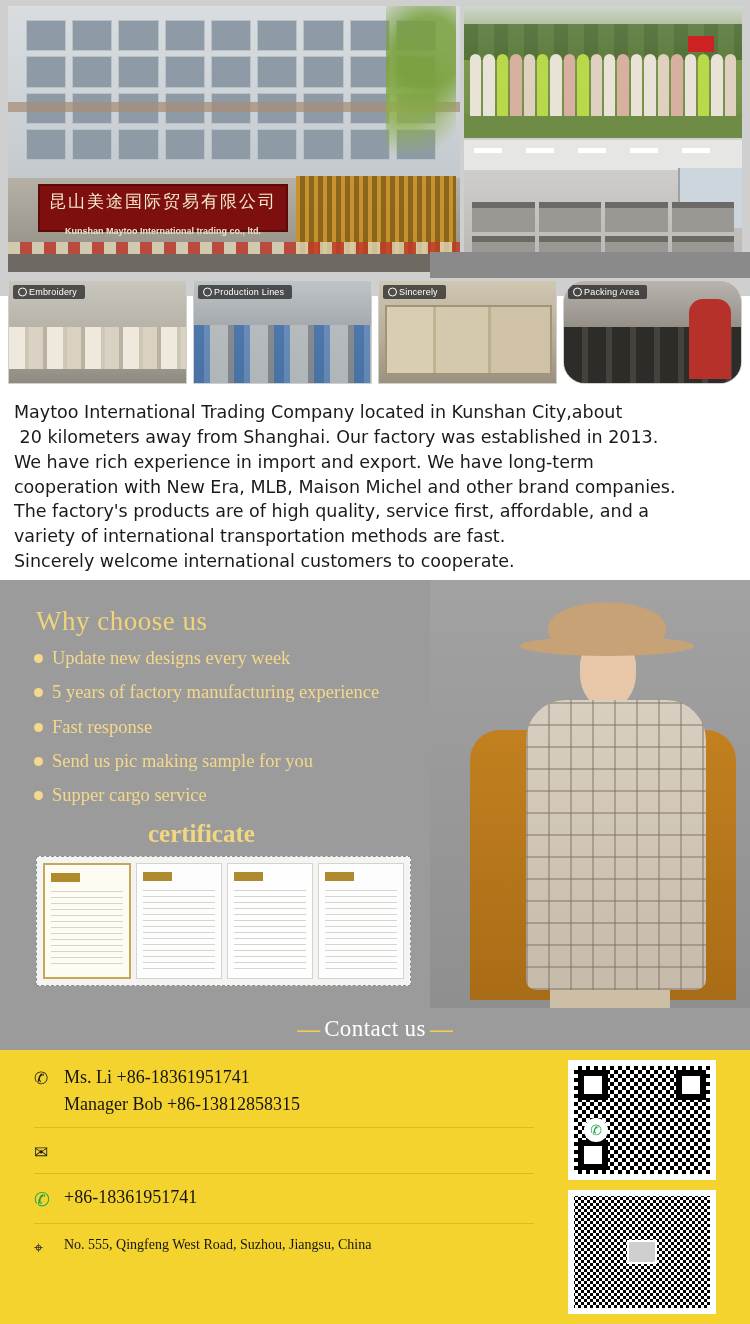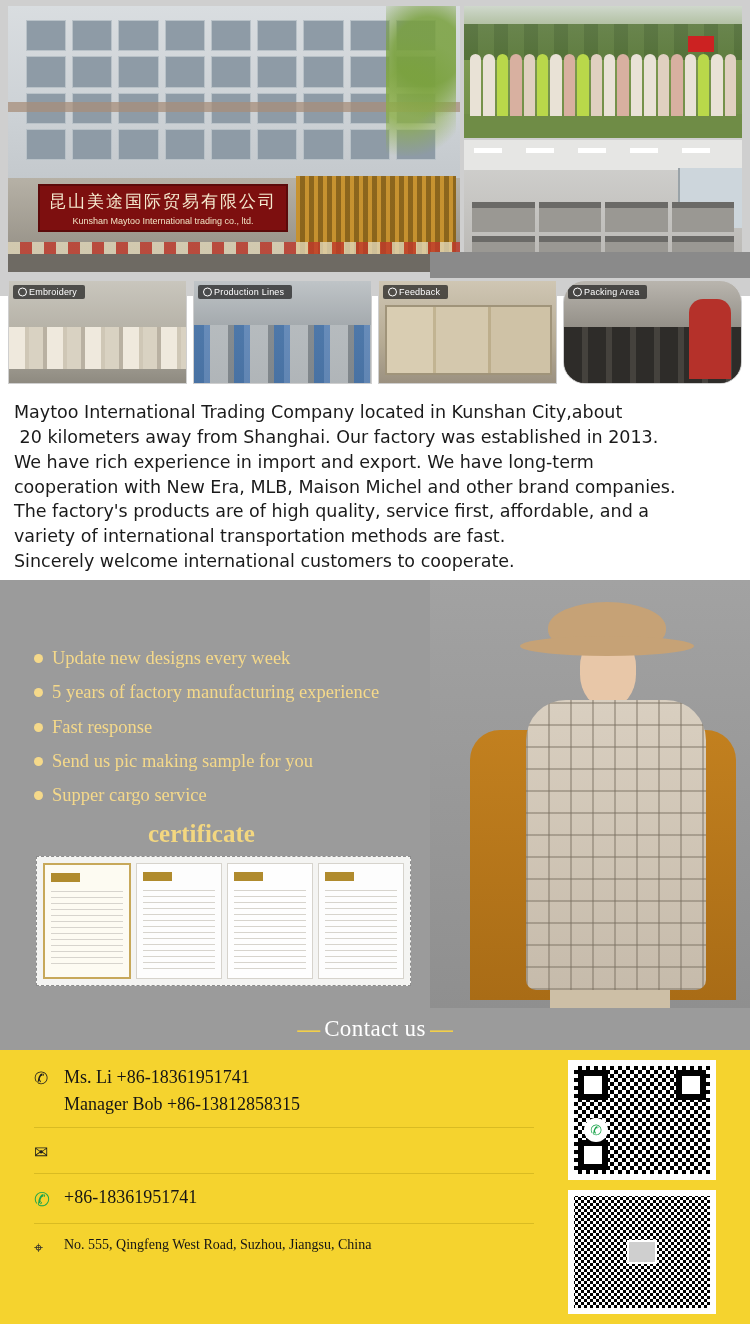--- a/index.html
+++ b/index.html
@@ -54,21 +54,21 @@
   }
   .fac-sign {
     position: absolute; left: 30px; top: 178px; width: 250px; height: 48px;
     background: #7d0f0f;
     border: 2px solid #5c0a0a;
     color: #f3e4c8;
     text-align: center;
     padding-top: 4px;
   }
   .fac-sign .cn { font-size: 17px; letter-spacing: 2px; color: #f5e9cf; font-family: "DejaVu Sans", sans-serif; }
-  .fac-sign .en { font-size: 9px; margin-top: 3px; color: #f0e2c4; }
+  .fac-sign .en { font-size: 9px; margin-top: 13px; color: #f0e2c4; font-weight: bold; }
   .fac-gate {
     position: absolute; left: 288px; top: 170px; width: 160px; height: 96px;
     background: repeating-linear-gradient(90deg,#c8912a 0px,#c8912a 4px,#8a6216 4px,#8a6216 9px);
     opacity: .95;
   }
   .fac-road {
     position: absolute; left: 0; top: 248px; width: 452px; height: 18px;
     background: #6e6a63;
   }
   .fac-curb {
@@ -466,39 +466,40 @@
 </div>
 
 <div class="thumb-row">
   <div class="thumb t1">
     <span class="thumb-label">Embroidery</span>
   </div>
   <div class="thumb t2">
     <span class="thumb-label">Production Lines</span>
   </div>
   <div class="thumb t3">
-    <span class="thumb-label">Feedback</span>
+    <span class="thumb-label">Sincerely</span>
   </div>
   <div class="thumb t4">
     <span class="thumb-label">Packing Area</span>
     <span class="red-worker"></span>
   </div>
 </div>
 
 <div class="description">
   <p>Maytoo International Trading Company located in Kunshan City,about
  20 kilometers away from Shanghai. Our factory was established in 2013.
 We have rich experience in import and export. We have long-term
 cooperation with New Era, MLB, Maison Michel and other brand companies.
 The factory's products are of high quality, service first, affordable, and a
 variety of international transportation methods are fast.
 Sincerely welcome international customers to cooperate.</p>
 </div>
 
 <div class="why-section">
+  <div class="why-title">Why choose us</div>
 
   <ul class="why-list">
     <li>Update new designs every week</li>
     <li>5 years of factory manufacturing experience</li>
     <li>Fast response</li>
     <li>Send us pic   making sample for you</li>
     <li>Supper cargo service</li>
   </ul>
 
   <div class="cert-title">certificate</div>

